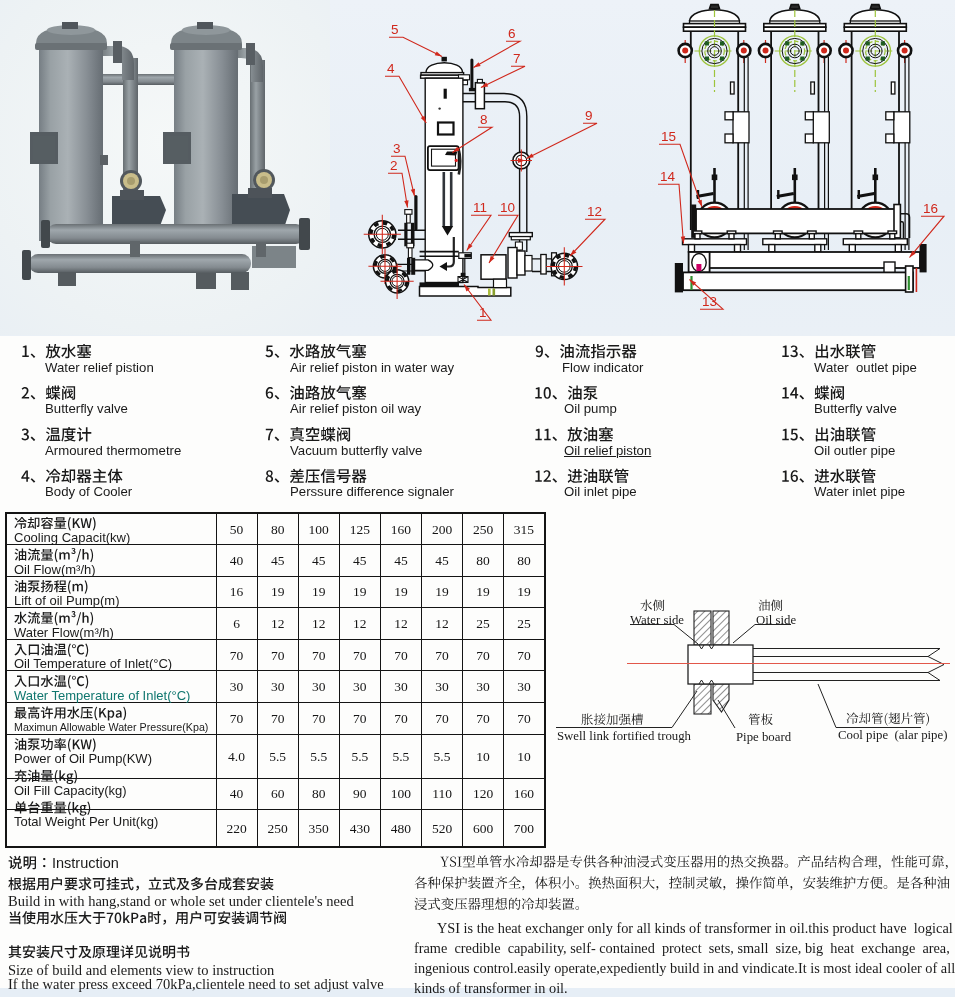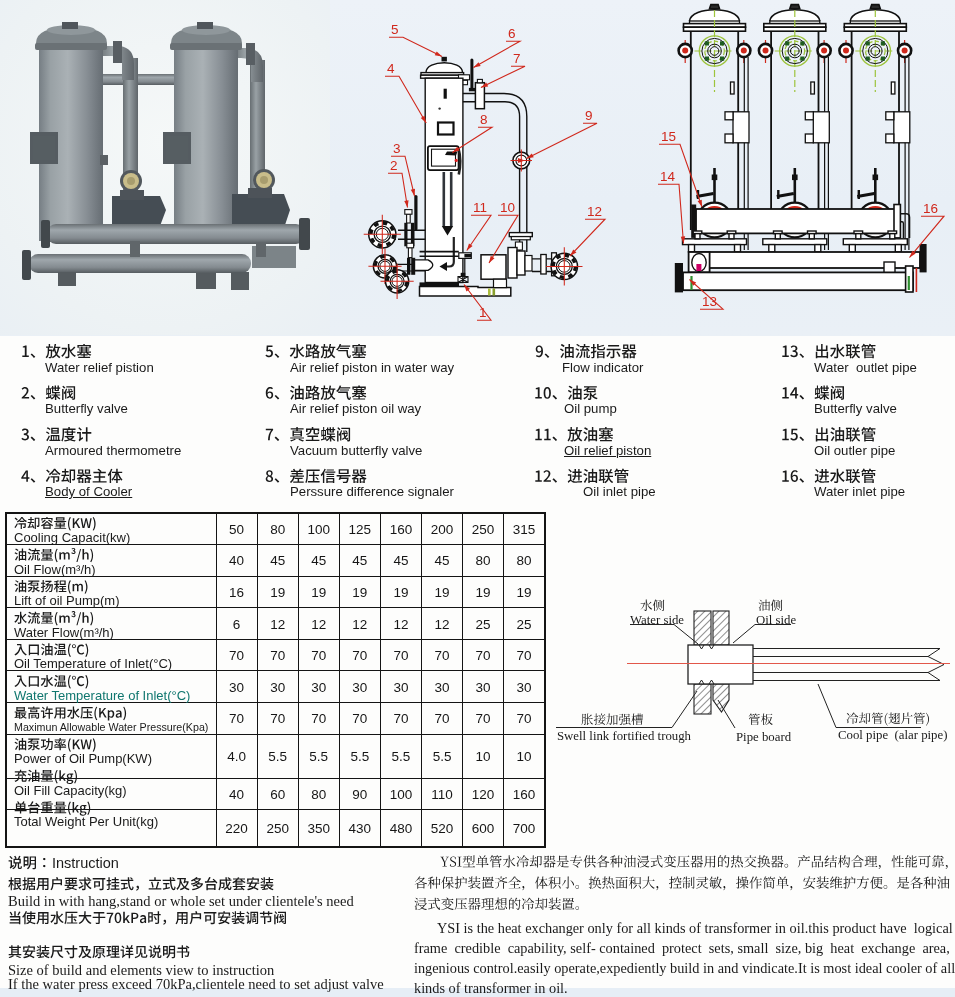--- a/index.html
+++ b/index.html
@@ -405,21 +405,21 @@
     </g>
     <path d="M627 663.5 L950 663.5" stroke="#e2574a" stroke-width="1.2" fill="none"></path>
     <g stroke="#222" stroke-width="1" fill="none">
       <path d="M630 624.5 L674 624.5 L698 644"></path>
       <path d="M755 624.5 L791 624.5 M755 624.5 L733 643"></path>
       <path d="M556 727.5 L672 727.5 L697 691"></path>
       <path d="M735 728 L718 700"></path>
       <path d="M836 727.5 L921 727.5 M836 727.5 L818 684"></path>
     </g>
   </svg>
-<table style="position:absolute;left:5px;top:512px;width:539px;border-collapse:collapse;table-layout:fixed;font-family:Liberation Sans, sans-serif;color:#161616">
+<table style="position:absolute;left:5px;top:512px;width:539px;border-collapse:collapse;table-layout:fixed;font-family:Liberation Serif, serif;color:#161616">
     <colgroup>
       <col style="width:210px">
       <col style="width:41.1px">
       <col style="width:41.1px">
       <col style="width:41.1px">
       <col style="width:41.1px">
       <col style="width:41.1px">
       <col style="width:41.1px">
       <col style="width:41.1px">
       <col style="width:41.1px">
@@ -533,29 +533,29 @@
         <td class="v">480</td>
         <td class="v">520</td>
         <td class="v">600</td>
         <td class="v">700</td>
       </tr>
     </tbody>
   </table>
 <div style="position:absolute;left:45.0px;top:359.5px;font:400 13.2px 'Liberation Sans', sans-serif;color:#1a1a1a;white-space:pre;">Water relief pistion</div>
 <div style="position:absolute;left:45.0px;top:401.1px;font:400 13.2px 'Liberation Sans', sans-serif;color:#1a1a1a;white-space:pre;">Butterfly valve</div>
 <div style="position:absolute;left:45.0px;top:442.7px;font:400 13.2px 'Liberation Sans', sans-serif;color:#1a1a1a;white-space:pre;">Armoured thermometre</div>
-<div style="position:absolute;left:45.0px;top:484.3px;font:400 13.2px 'Liberation Sans', sans-serif;color:#1a1a1a;white-space:pre;text-decoration:underline;">Body of Cooler</div>
+<div style="position:absolute;left:45.0px;top:484.3px;font:400 13.2px 'Liberation Sans', sans-serif;color:#1a1a1a;white-space:pre;">Body of Cooler</div>
 <div style="position:absolute;left:290.0px;top:359.5px;font:400 13.2px 'Liberation Sans', sans-serif;color:#1a1a1a;white-space:pre;">Air relief piston in water way</div>
 <div style="position:absolute;left:290.0px;top:401.1px;font:400 13.2px 'Liberation Sans', sans-serif;color:#1a1a1a;white-space:pre;">Air relief piston oil way</div>
 <div style="position:absolute;left:290.0px;top:442.7px;font:400 13.2px 'Liberation Sans', sans-serif;color:#1a1a1a;white-space:pre;">Vacuum butterfly valve</div>
 <div style="position:absolute;left:290.0px;top:484.3px;font:400 13.2px 'Liberation Sans', sans-serif;color:#1a1a1a;white-space:pre;">Perssure difference signaler</div>
 <div style="position:absolute;left:562.0px;top:359.5px;font:400 13.2px 'Liberation Sans', sans-serif;color:#1a1a1a;white-space:pre;">Flow indicator</div>
 <div style="position:absolute;left:564.0px;top:401.1px;font:400 13.2px 'Liberation Sans', sans-serif;color:#1a1a1a;white-space:pre;">Oil pump</div>
 <div style="position:absolute;left:564.0px;top:442.7px;font:400 13.2px 'Liberation Sans', sans-serif;color:#1a1a1a;white-space:pre;text-decoration:underline;">Oil relief piston</div>
-<div style="position:absolute;left:564.0px;top:484.3px;font:400 13.2px 'Liberation Sans', sans-serif;color:#1a1a1a;white-space:pre;margin-left:19px;">Oil inlet pipe</div>
+<div style="position:absolute;left:564.0px;top:484.3px;font:400 13.2px 'Liberation Sans', sans-serif;color:#1a1a1a;white-space:pre;">Oil inlet pipe</div>
 <div style="position:absolute;left:814.0px;top:359.5px;font:400 13.2px 'Liberation Sans', sans-serif;color:#1a1a1a;white-space:pre;">Water  outlet pipe</div>
 <div style="position:absolute;left:814.0px;top:401.1px;font:400 13.2px 'Liberation Sans', sans-serif;color:#1a1a1a;white-space:pre;">Butterfly valve</div>
 <div style="position:absolute;left:814.0px;top:442.7px;font:400 13.2px 'Liberation Sans', sans-serif;color:#1a1a1a;white-space:pre;">Oil outler pipe</div>
 <div style="position:absolute;left:814.0px;top:484.3px;font:400 13.2px 'Liberation Sans', sans-serif;color:#1a1a1a;white-space:pre;">Water inlet pipe</div>
 <div style="position:absolute;left:52.0px;top:855.0px;font:400 14.5px 'Liberation Sans', sans-serif;color:#1a1a1a;white-space:pre;">Instruction</div>
 <div style="position:absolute;left:8.0px;top:892.5px;font:400 14.5px 'Liberation Serif', serif;color:#1a1a1a;white-space:pre;">Build in with hang,stand or whole set under clientele's need</div>
 <div style="position:absolute;left:8.0px;top:976px;font:400 14.5px 'Liberation Serif', serif;color:#1a1a1a;white-space:pre;">If the water press exceed 70kPa,clientele need to set adjust valve</div>
 <div style="position:absolute;left:8.0px;top:961.5px;font:400 14.5px 'Liberation Serif', serif;color:#1a1a1a;white-space:pre;">Size of build and elements view to instruction</div>
 <div style="position:absolute;left:437.0px;top:919.5px;font:400 14.3px 'Liberation Serif', serif;color:#1a1a1a;white-space:pre;">YSI is the heat exchanger only for all kinds of transformer in oil.this product have  logical</div>
 <div style="position:absolute;left:414.0px;top:940.2px;font:400 14.3px 'Liberation Serif', serif;color:#1a1a1a;white-space:pre;">frame  credible  capability, self- contained  protect  sets, small  size, big  heat  exchange  area,</div>

